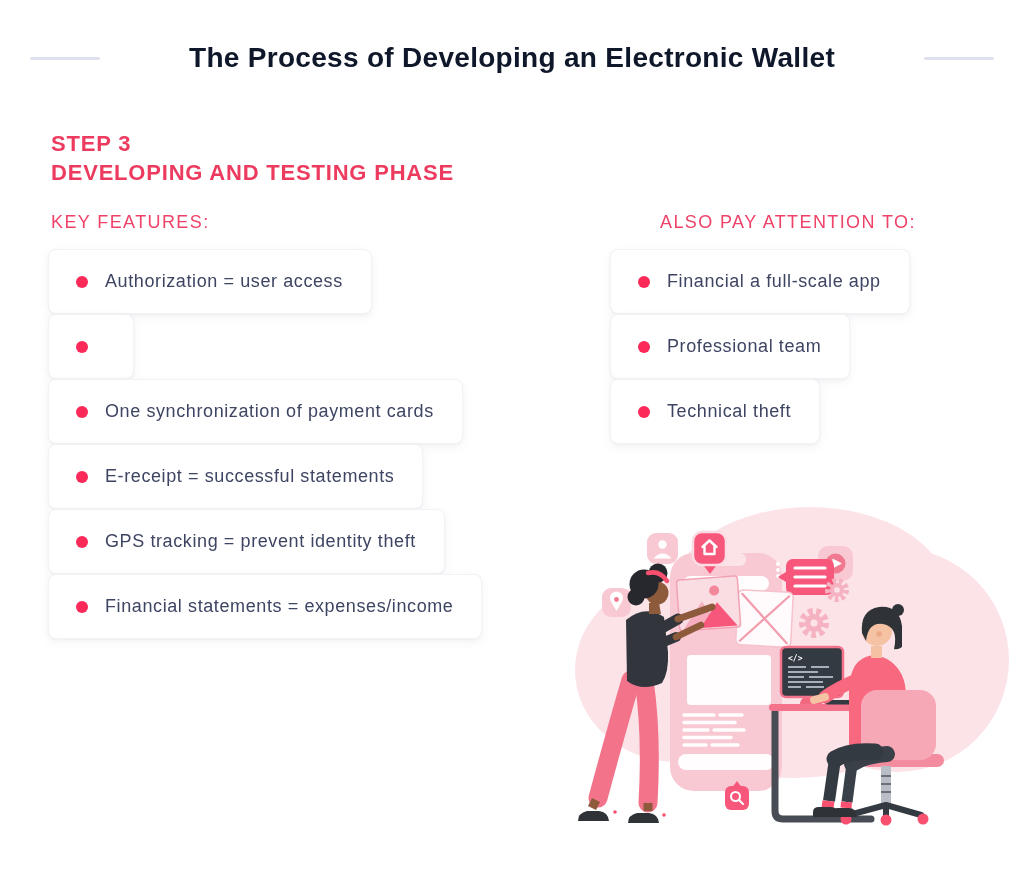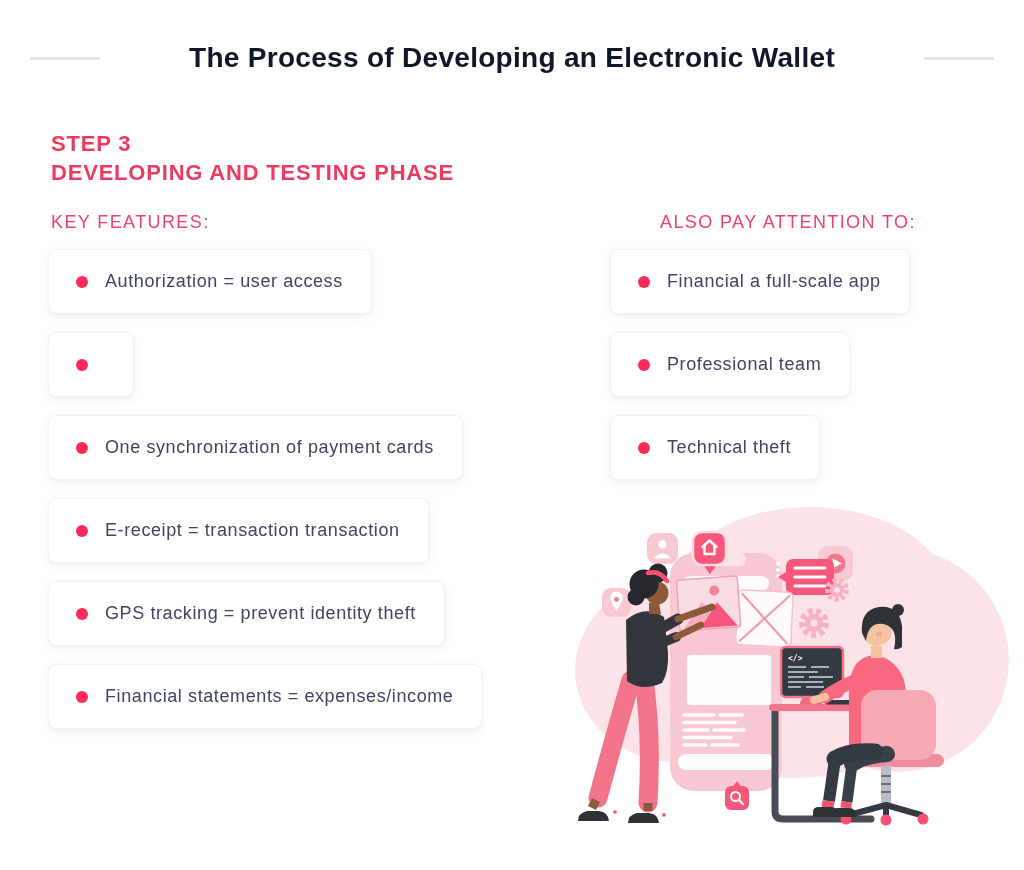--- a/index.html
+++ b/index.html
@@ -24,21 +24,21 @@
     letter-spacing:0.8px;
   }
   .col-heading {
     position:absolute; top:212px; color:#EF4269; font-size:18px;
     letter-spacing:1.4px; white-space:nowrap;
   }
   #key-heading { left:51px;text-align:center; }
   #attention-heading { left:612px;margin-left:48px; }
   .cards {
     position:absolute; display:flex; flex-direction:column;
-    align-items:flex-start; gap:18px;
+    align-items:flex-start; 
   }
   #left-cards { left:48px; top:249px; }
   #right-cards { left:610px; top:249px; }
   .card {
     display:flex; align-items:center; height:65px; box-sizing:border-box;
     background:#ffffff; border:1px solid #F3F3F7; border-radius:8px;
     box-shadow:0 3px 8px rgba(160,160,175,0.12), 0 1px 2px rgba(160,160,175,0.08);
     padding:0 28px 0 27px;
   }
   .dot {
@@ -74,21 +74,21 @@
   </div>
   <div class="card">
     <span class="dot"></span>
   </div>
   <div class="card">
     <span class="dot"></span>
     <span class="card-text">One synchronization of payment cards</span>
   </div>
   <div class="card">
     <span class="dot"></span>
-    <span class="card-text">E-receipt = transaction transaction</span>
+    <span class="card-text">E-receipt = successful statements</span>
   </div>
   <div class="card">
     <span class="dot"></span>
     <span class="card-text">GPS tracking = prevent identity theft</span>
   </div>
   <div class="card">
     <span class="dot"></span>
     <span class="card-text">Financial statements = expenses/income</span>
   </div>
 </div>

